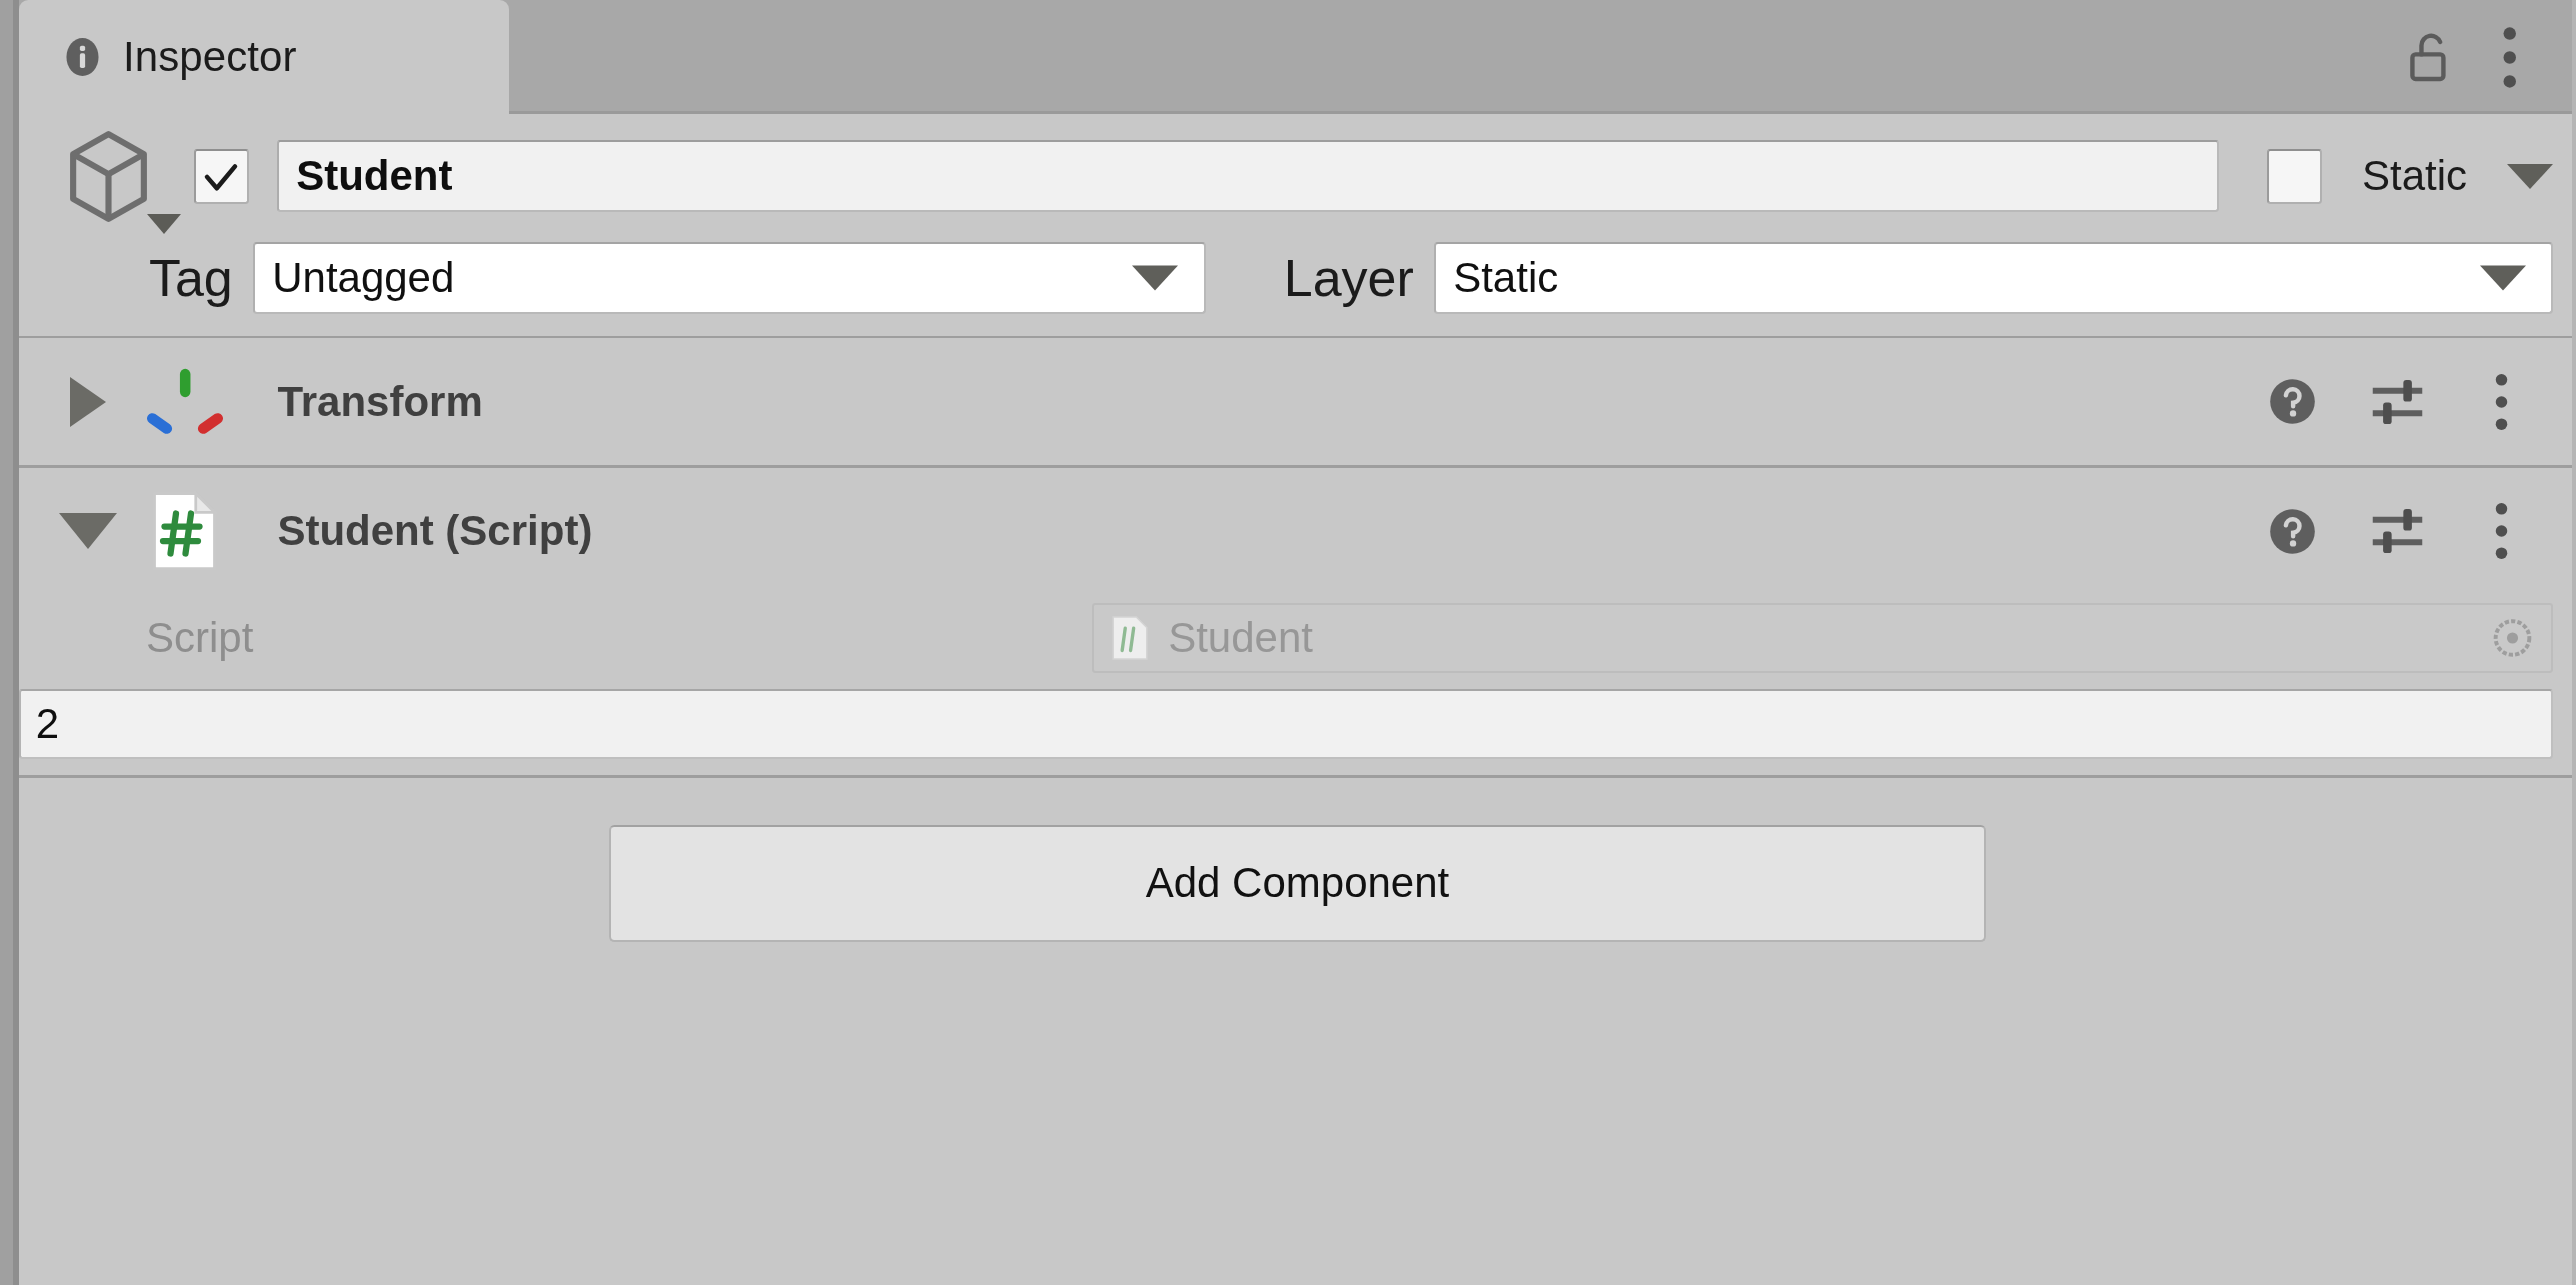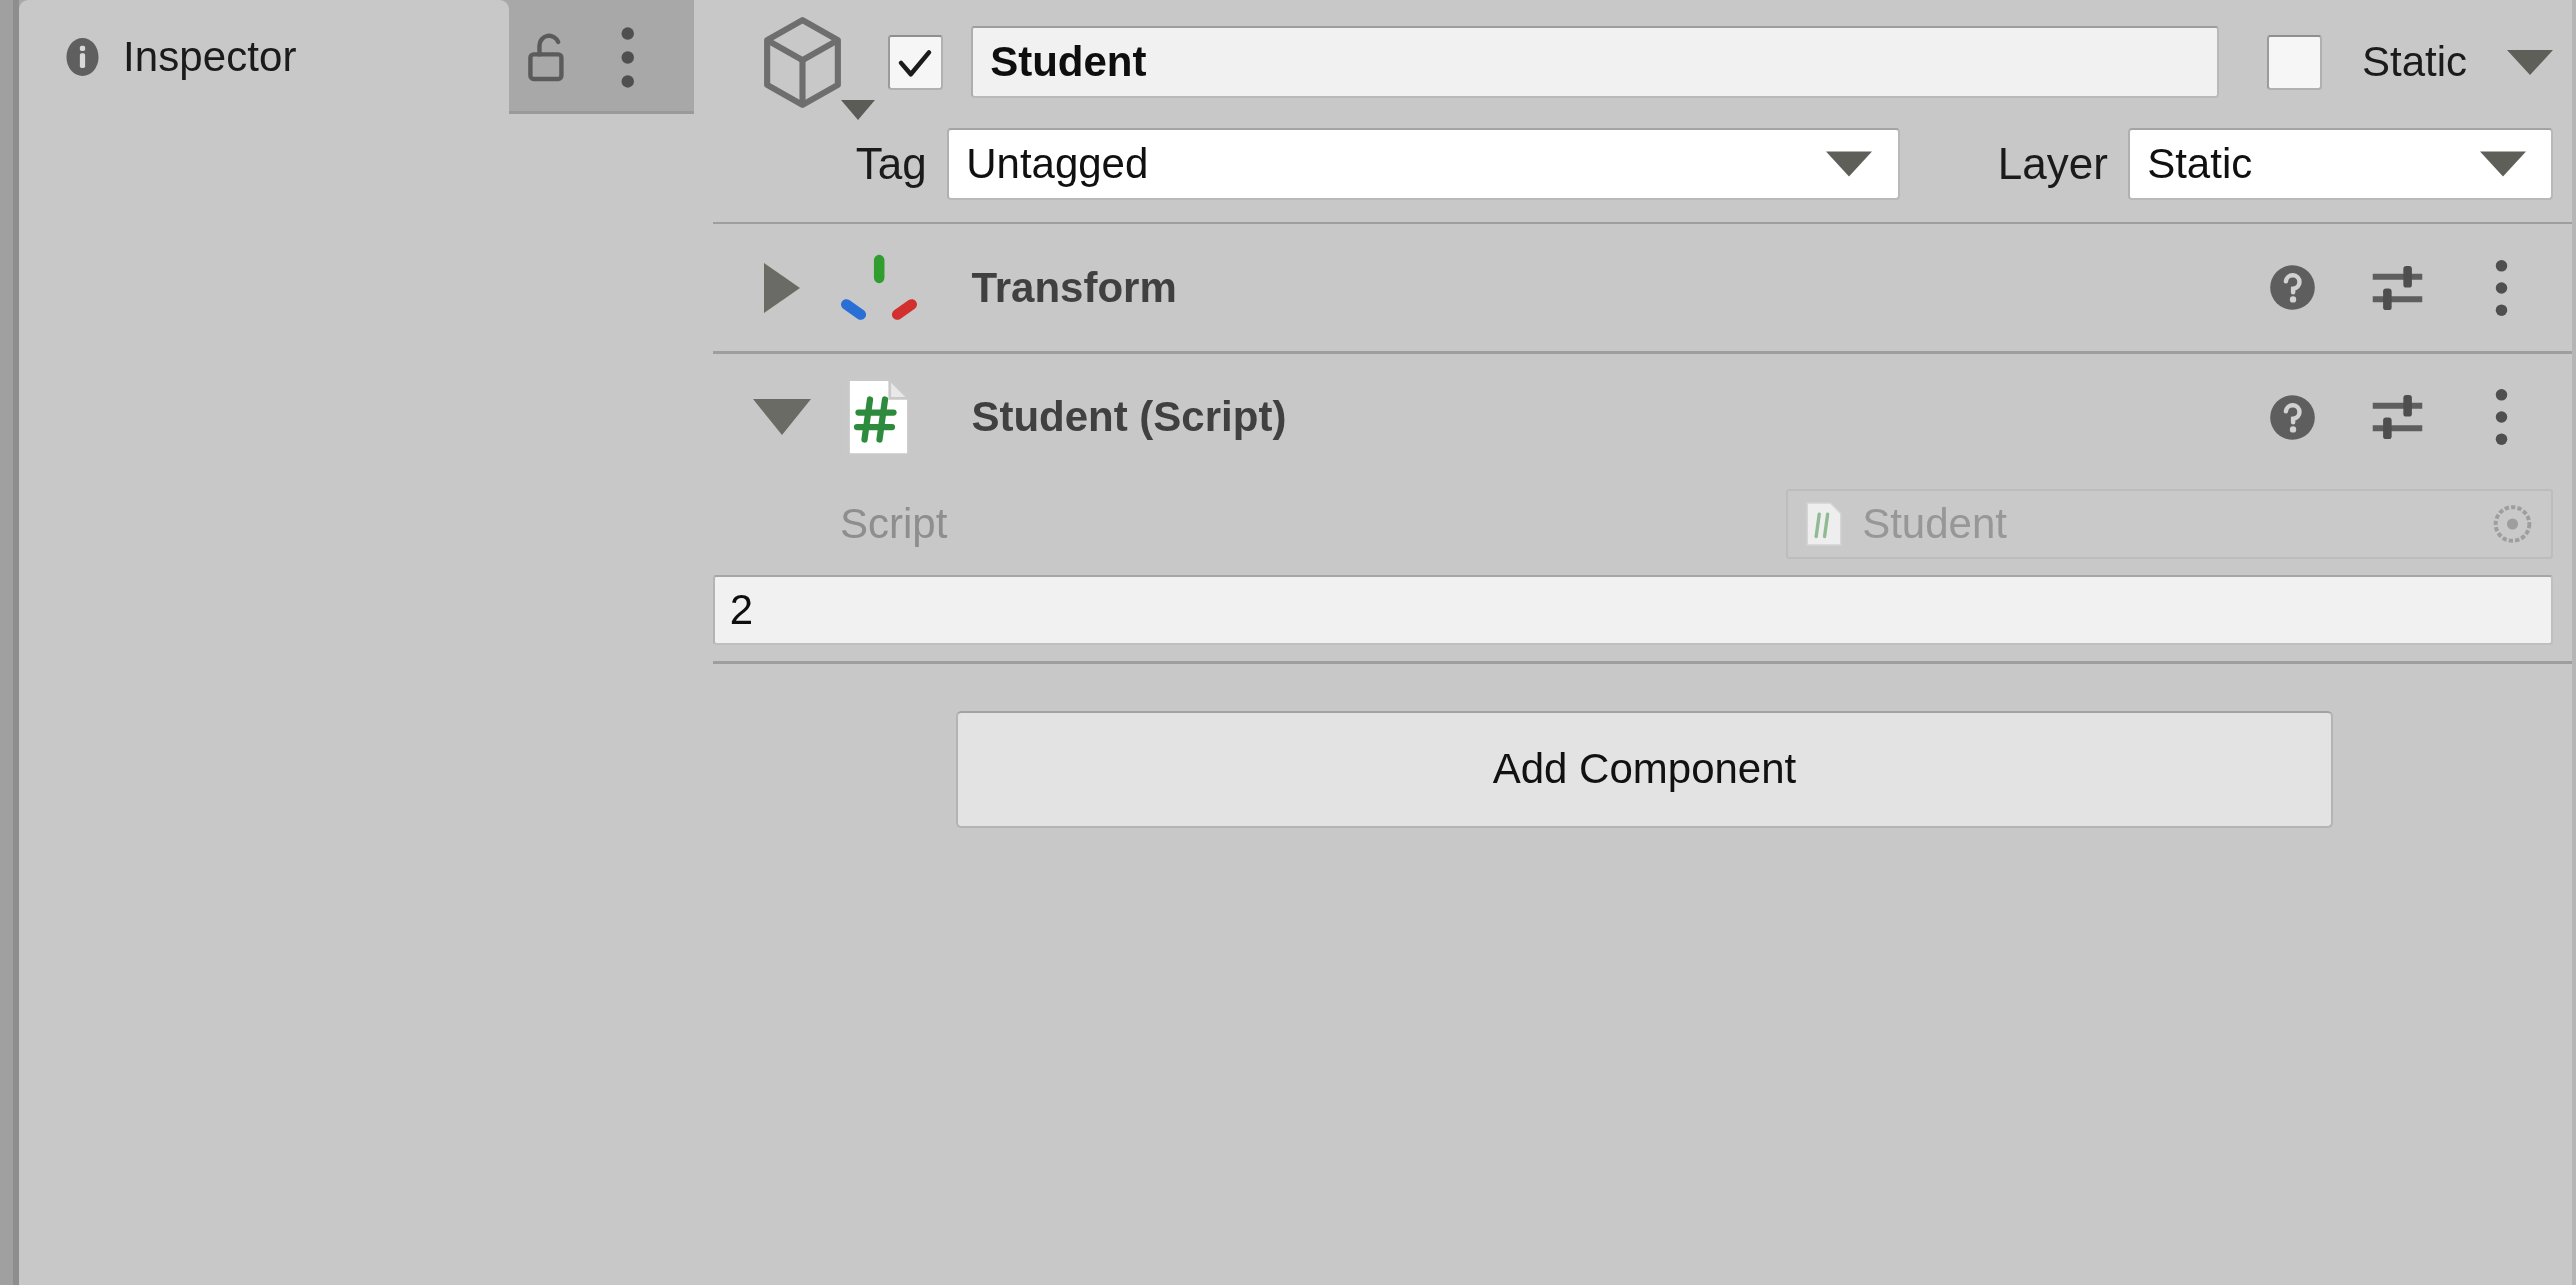--- a/index.html
+++ b/index.html
@@ -12,21 +12,21 @@
     overflow: hidden;
   }
 
   
   #inspector-window {
     position: absolute;
     left: 0; top: 0;
     width: 2576px; height: 1285px;
     background: #c8c8c8;
     display: flex;
-    flex-direction: row;
+    flex-direction: column;
   }
 
   
   .dock-edge {
     position: absolute;
     left: 0; top: 0;
     width: 13.4px; height: 1285px;
     background: #a0a0a0;
     z-index: 40;
   }
@@ -202,21 +202,21 @@
 
   .go-row2 {
     display: flex;
     align-items: center;
     height: 75px;
     margin-top: 21.5px;
     padding-left: 14.8px;
     padding-right: 23px;
   }
   .field-label {
-    font-size: 44px;
+    font-size: 52px;
     color: #1b1b1b;
     text-align: right;
     flex: none;
     white-space: nowrap;
   }
   .lbl-tag   { width: 219px; padding-right: 20px; }
   .lbl-layer { width: 228px; padding-right: 20px; }
 
   .dropdown {
     height: 72px;

